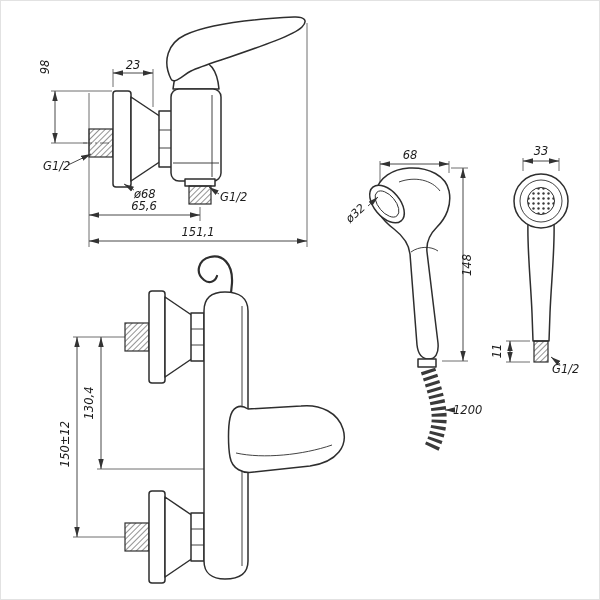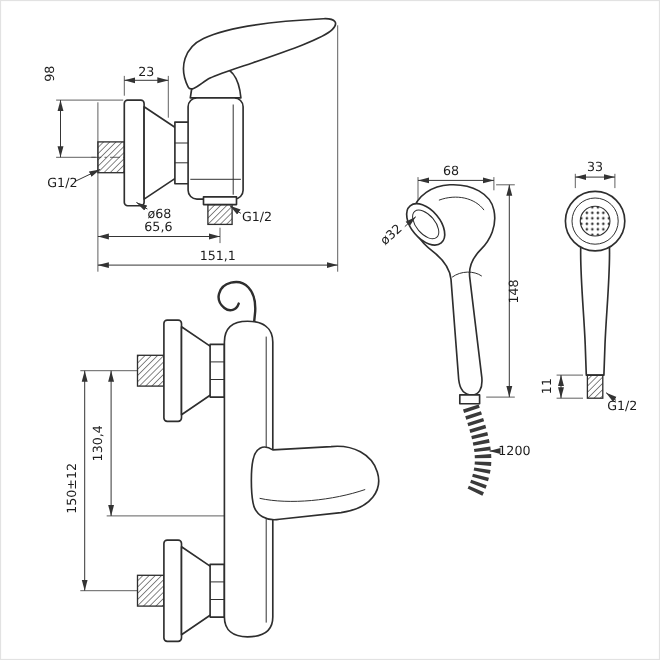--- a/index.html
+++ b/index.html
@@ -1,16 +1,16 @@
 <!DOCTYPE html>
 <html><head>
 <meta charset="utf-8">
 <style>
   html,body{margin:0;padding:0;background:#ffffff;}
-  .stage{position:relative;width:600px;height:600px;background:#ffffff;border:1px solid #e2e2e2;box-sizing:border-box;overflow:hidden;}
+  .stage{position:relative;width:600px;height:600px;background:#ffffff;border:1px solid #e2e2e2;box-sizing:border-box;overflow:hidden;font-style:italic;}
   svg{display:block;}
   .outline{fill:#ffffff;stroke:#2e2e2e;stroke-width:1.5;stroke-linejoin:round;}
   .outline2{fill:none;stroke:#2e2e2e;stroke-width:2.2;stroke-linecap:round;stroke-linejoin:round;}
   .thin{fill:none;stroke:#2e2e2e;stroke-width:0.9;}
   .ext{fill:none;stroke:#4a4a4a;stroke-width:0.8;}
   .dim{fill:none;stroke:#333333;stroke-width:0.9;}
   .hatched{fill:url(#hatch);stroke:#2e2e2e;stroke-width:1.2;}
   .hose{fill:none;stroke:#3a3a3a;stroke-width:15;stroke-dasharray:3.2 3.2;}
   .t{font-family:"DejaVu Sans","Liberation Sans",sans-serif;font-size:11.5px;fill:#1c1c1c;}
 </style>

